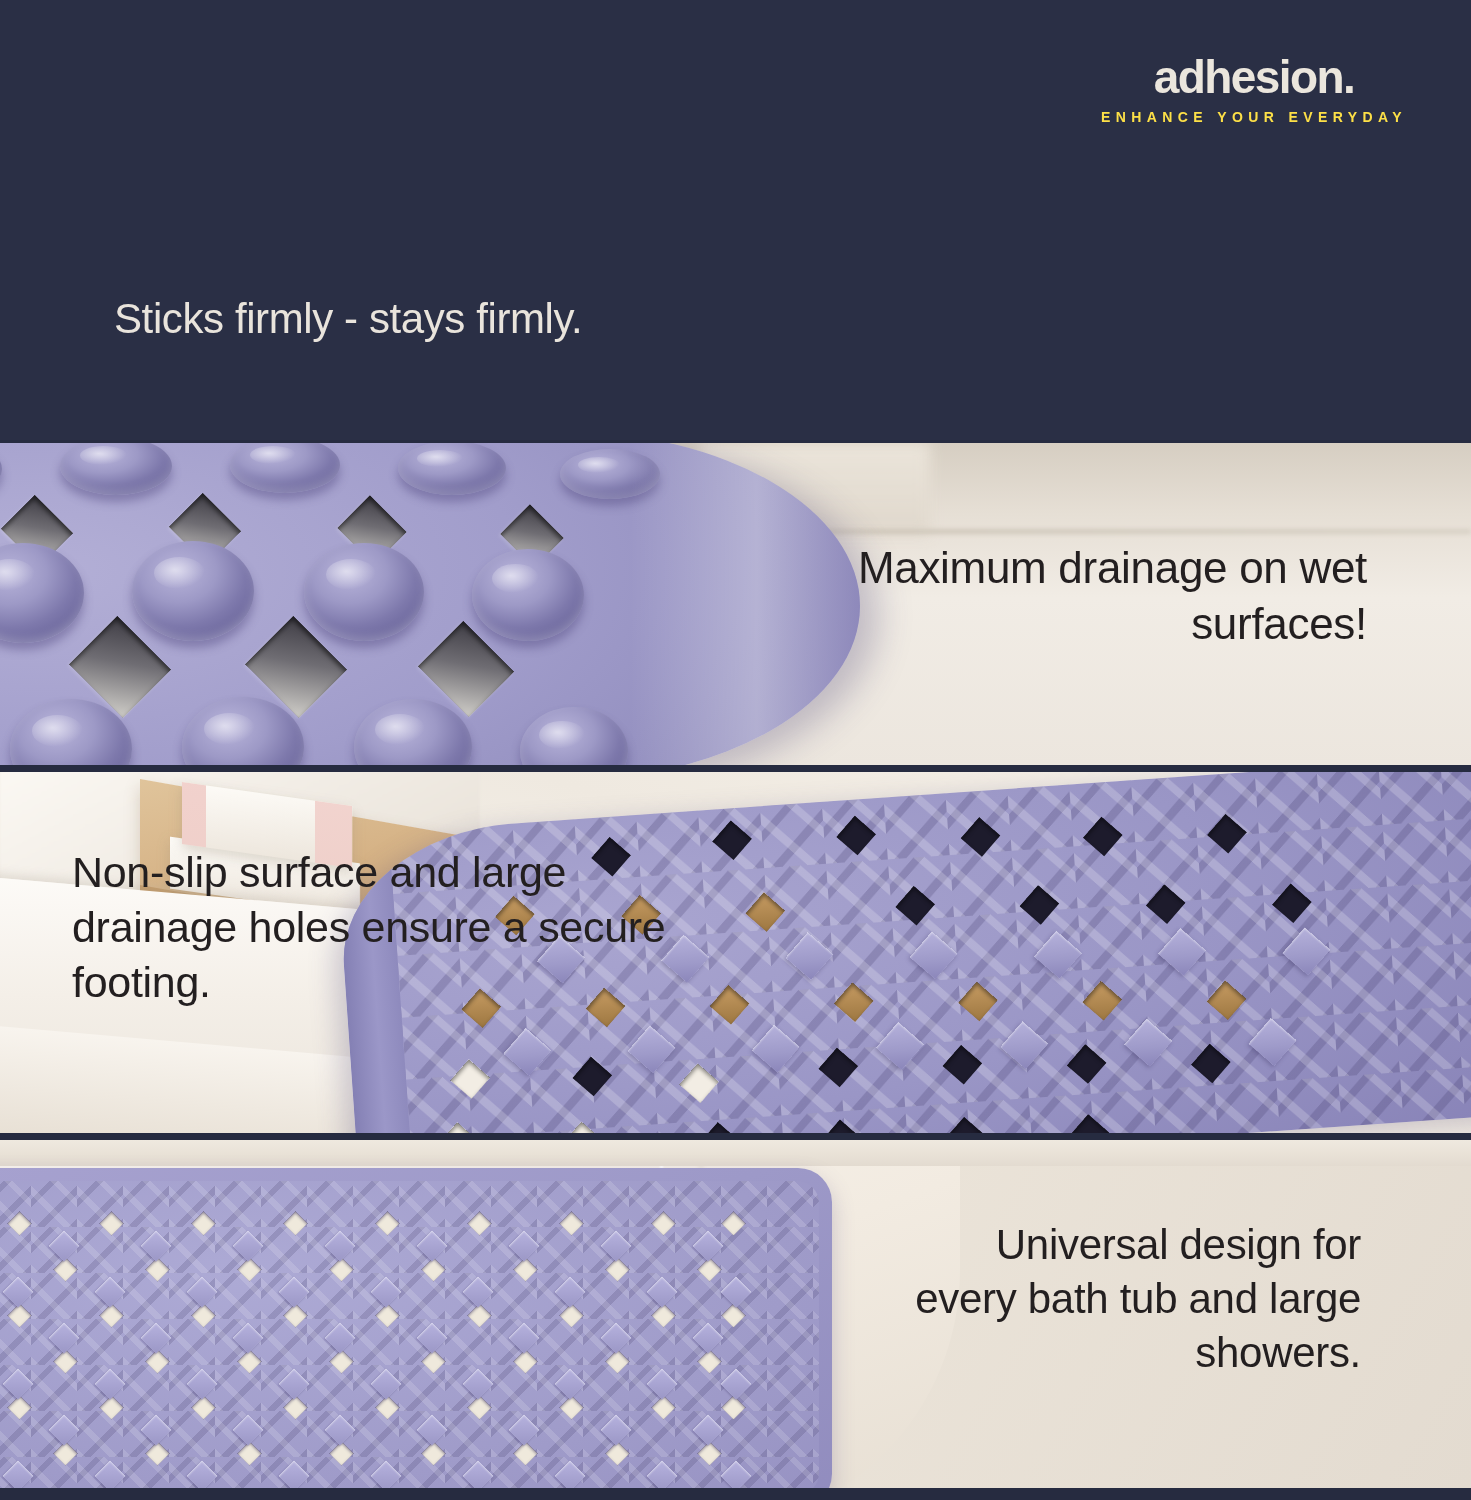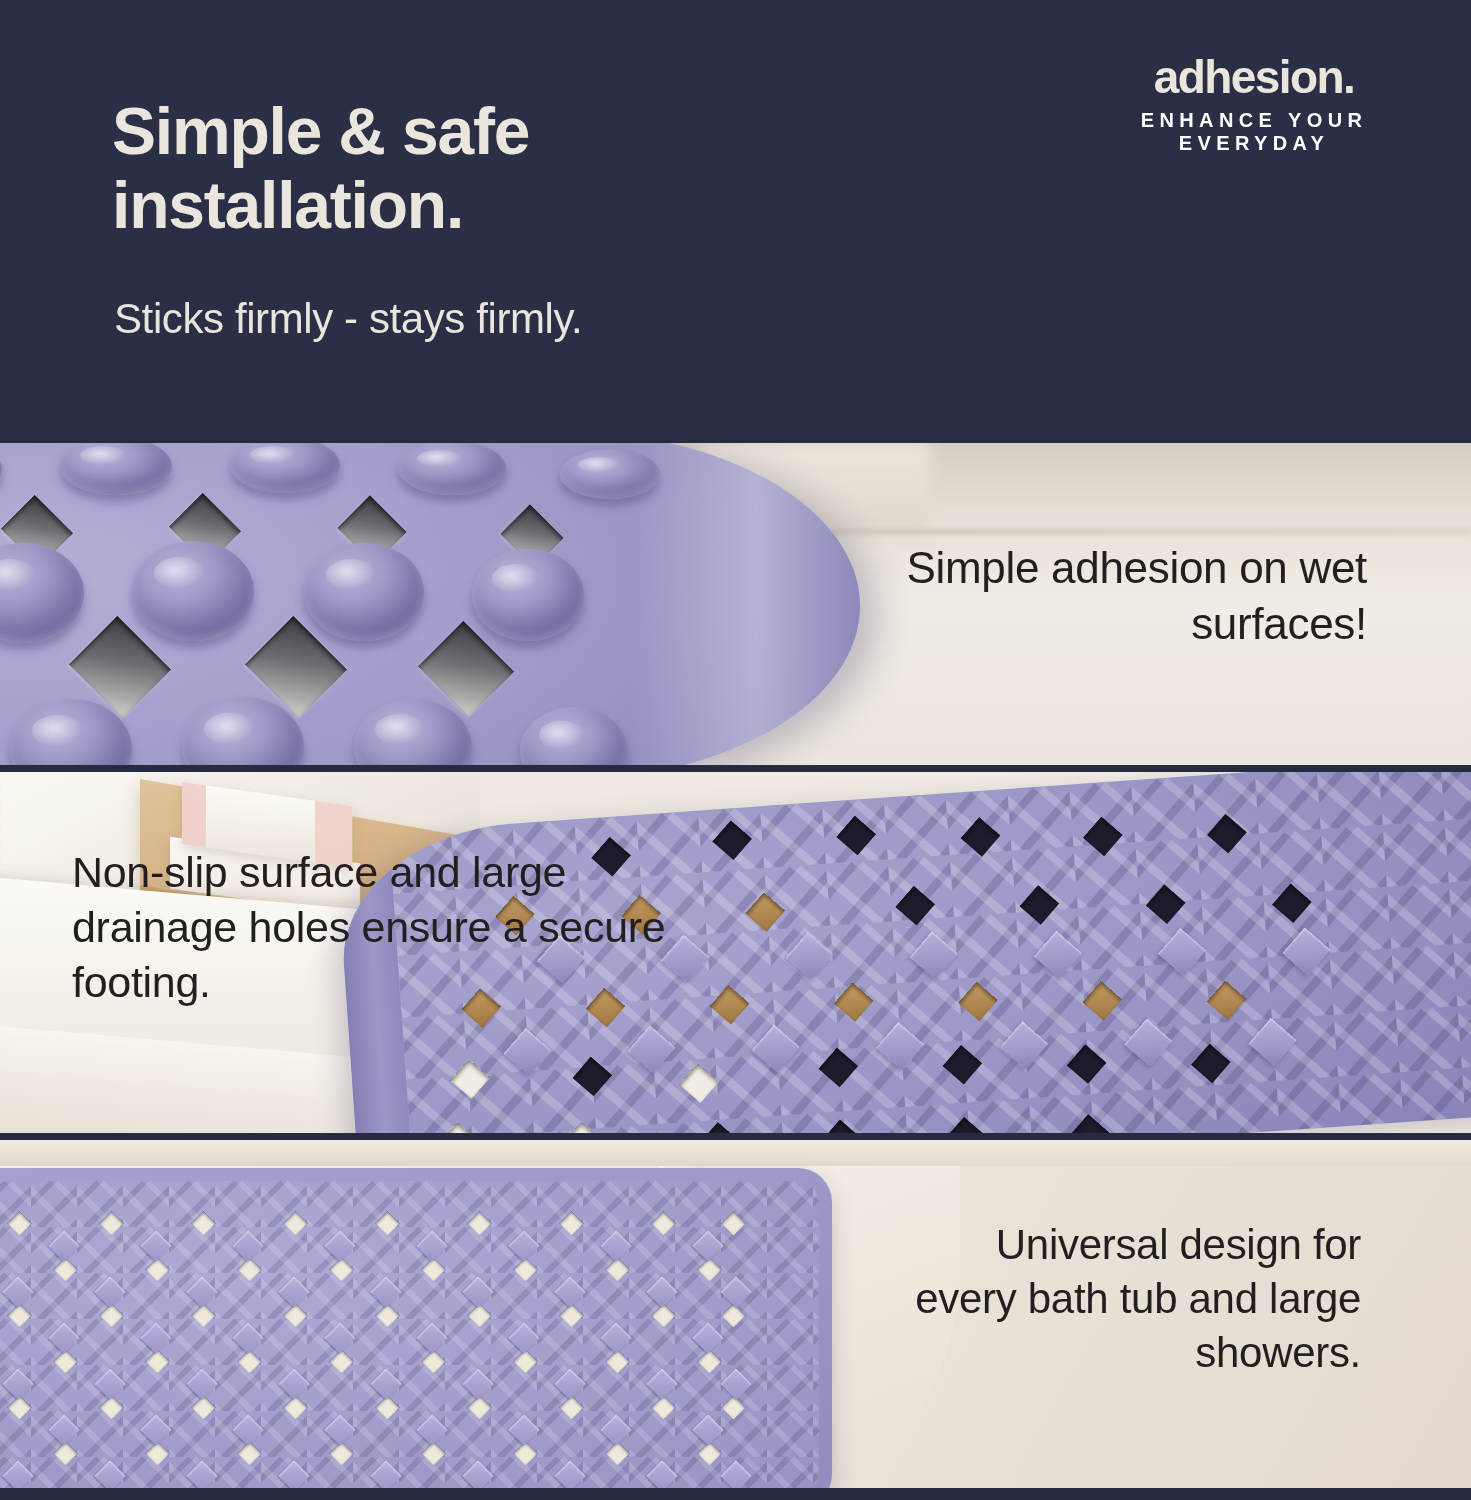--- a/index.html
+++ b/index.html
@@ -40,23 +40,23 @@
     position:absolute; right:62px; top:54px;
     width:310px; text-align:center;
   }
   .logo-word {
     font-size:46px; font-weight:700;
     letter-spacing:-1.6px;
     color:#ebe6dd; line-height:1;
   }
   .logo-tag {
     margin-top:9px;
-    font-size:20px; font-weight:600;
+    font-size:14px; font-weight:600;
     letter-spacing:5.4px;
-    color:#ffffff;
+    color:#fde047;
   }
 
   
   .panel { position:absolute; left:0; width:1471px; overflow:hidden; }
   .panel-1 { top:443px;  height:322px; background:#ebe5dd; }
   .panel-2 { top:772px;  height:361px; background:#f2ece3; }
   .panel-3 { top:1140px; height:348px; background:#e8e2d9; }
 
   .divider { position:absolute; left:0; width:1471px; background:#262b40; }
   .div-1 { top:765px;  height:7px; }
@@ -287,21 +287,20 @@
     position:absolute; left:0; top:0; width:1471px; height:26px;
     background:linear-gradient(180deg,#efe9df,#e3dbd0);
   }
 </style>
 </head>
 <body>
 
 <div class="infographic">
 
   <div class="header">
-    <div class="headline">Simple &amp; safe installation.</div>
     <div class="subheadline">Sticks firmly - stays firmly.</div>
     <div class="logo-block">
       <div class="logo-word">adhesion.</div>
       <div class="logo-tag">ENHANCE YOUR EVERYDAY</div>
     </div>
   </div>
 
   <div class="panel panel-1">
     <div class="p1-bg"></div>
     <div class="p1-blurbox"></div>
@@ -331,21 +330,21 @@
 
       <div class="cup" style="left:150px; top:268px; width:122px; height:100px;"></div>
       <div class="cup" style="left:322px; top:266px; width:122px; height:100px;"></div>
       <div class="cup" style="left:494px; top:268px; width:118px; height:96px;"></div>
       <div class="cup" style="left:660px; top:276px; width:108px; height:88px;"></div>
 
       <div class="p1-sheen"></div>
     </div>
   </div>
 
-  <div class="panel-text t1">Simple adhesion on wet surfaces!</div>
+  <div class="panel-text t1">Maximum drainage on wet surfaces!</div>
 
   <div class="panel panel-2">
     <div class="p2-bg"></div>
     <div class="p2-wallpanel"></div>
     <div class="p2-tile-a"></div>
     <div class="p2-marble"></div>
 
     <div class="p2-tray"></div>
     <div class="p2-tray-edge"></div>
 

